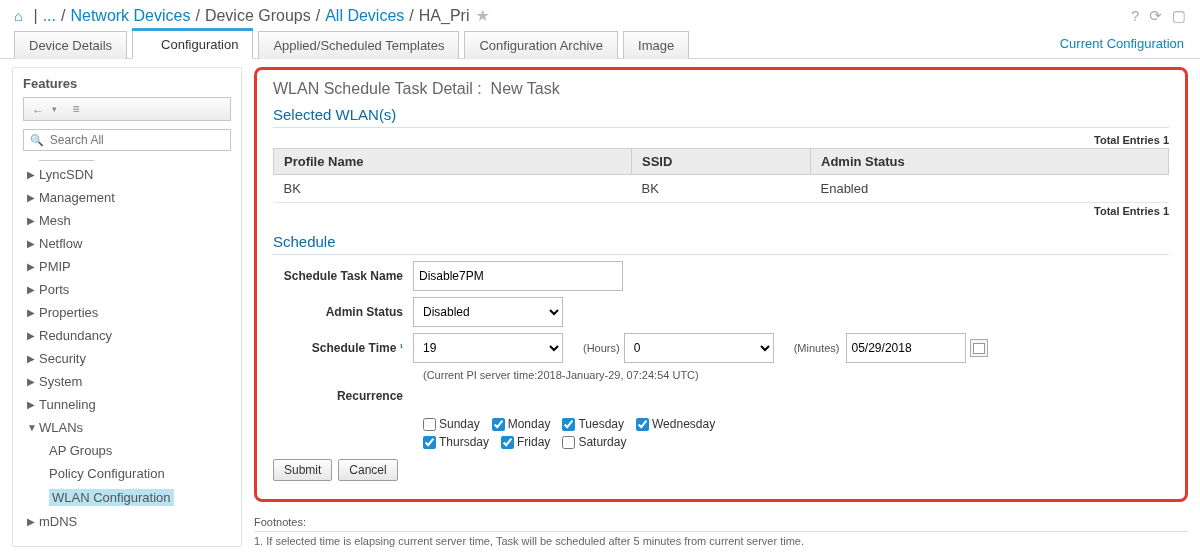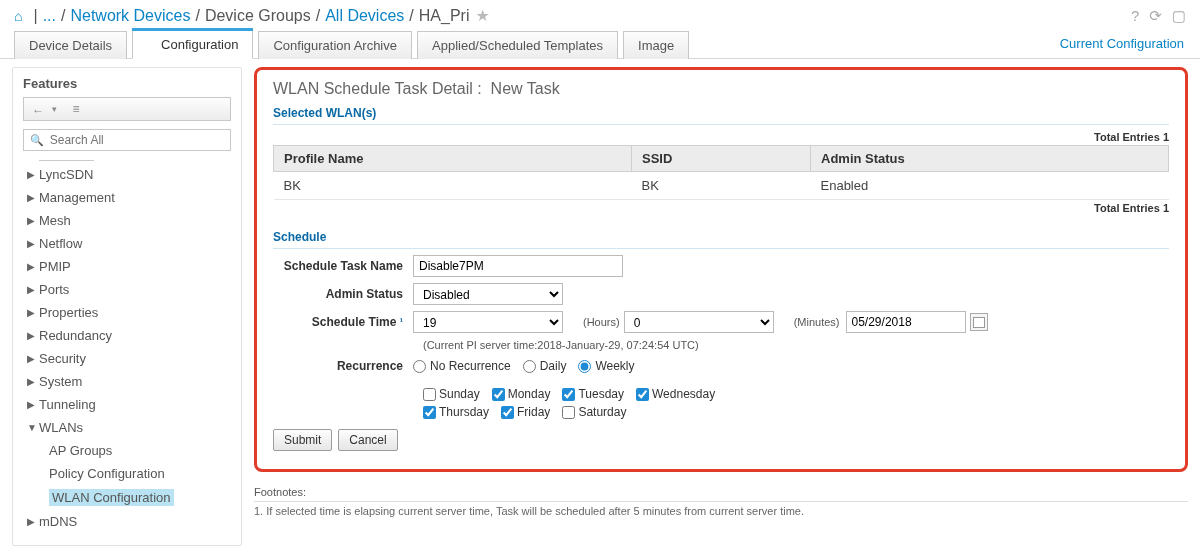--- a/index.html
+++ b/index.html
@@ -164,22 +164,22 @@
     padding: 8px 16px 18px 16px;
   }
   .page-title {
     font-size: 16px;
     color: #666;
     margin: 2px 0 8px 0;
     font-weight: 400;
   }
   .sec-header {
     color: #0a6aa6;
-    font-size: 12px;
-    font-weight: 700;
+    font-size: 15px;
+    font-weight: 400;
     border-bottom: 1px solid #cfe6f2;
     padding-bottom: 4px;
     margin: 4px 0 6px 0;
   }
   .total-line {
     text-align: right;
     font-size: 11px;
     font-weight: 600;
     color: #333;
     margin: 2px 0;
@@ -216,21 +216,21 @@
     padding-right: 10px;
     font-size: 12px;
     color: #333;
     font-weight: 600;
   }
   .form-row input[type=text],
   .form-row select {
     border: 1px solid #bbb;
     padding: 3px 5px;
     font-size: 12px;
-    height: 22px;
+    height: 30px;
     background: #fff;
   }
   .form-row .note {
     font-size: 11px;
     color: #555;
     margin-left: 20px;
   }
   .server-time {
     font-size: 11px;
     color: #555;
@@ -312,22 +312,22 @@
   <div class="topbar-right">
     <span class="ic">?</span>
     <span class="ic">⟳</span>
     <span class="ic">▢</span>
   </div>
 </div>
 
 <div class="tabs-row">
   <div class="tab">Device Details</div>
   <div class="tab active">Configuration</div>
+  <div class="tab">Applied/Scheduled Templates</div>
   <div class="tab">Configuration Archive</div>
-  <div class="tab">Applied/Scheduled Templates</div>
   <div class="tab">Image</div>
   <a class="current-config">Current Configuration</a>
 </div>
 
 <div class="main">
 
   <div class="sidebar">
     <h4>Features</h4>
     <div class="sidebar-toolbar">
       <span>←</span>
@@ -458,34 +458,20 @@
             <option>0</option>
           </select>
           <span class="note">(Minutes)</span>
           <input type="text" style="width: 120px; margin-left: 6px;" value="05/29/2018">
           <span class="cal-icon"></span>
         </div>
         <div class="server-time">(Current PI server time:2018-January-29, 07:24:54 UTC)</div>
 
         <div class="form-row" style="margin-top:8px">
           <div class="flabel">Recurrence</div>
-          <div class="radio-row">
-            <label>
-                <input type="radio" name="rec" style=""> 
-                <span>No Recurrence</span>
-              </label>
-            <label>
-                <input type="radio" name="rec" style=""> 
-                <span>Daily</span>
-              </label>
-            <label>
-                <input type="radio" name="rec" checked="" style=""> 
-                <span>Weekly</span>
-              </label>
-          </div>
         </div>
 
         <div class="checks">
           <label>
               <input type="checkbox" style=""> 
               <span>Sunday</span>
             </label>
           <label>
               <input type="checkbox" checked="" style=""> 
               <span>Monday</span>

